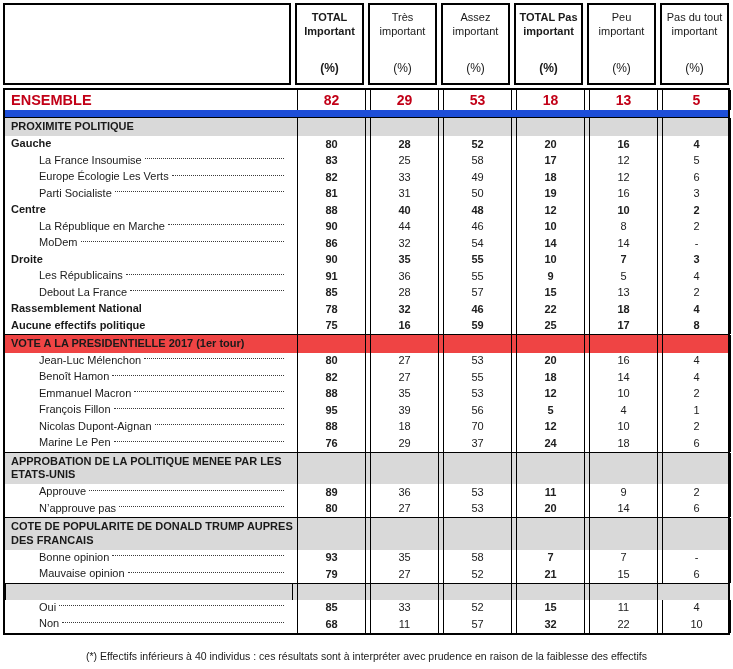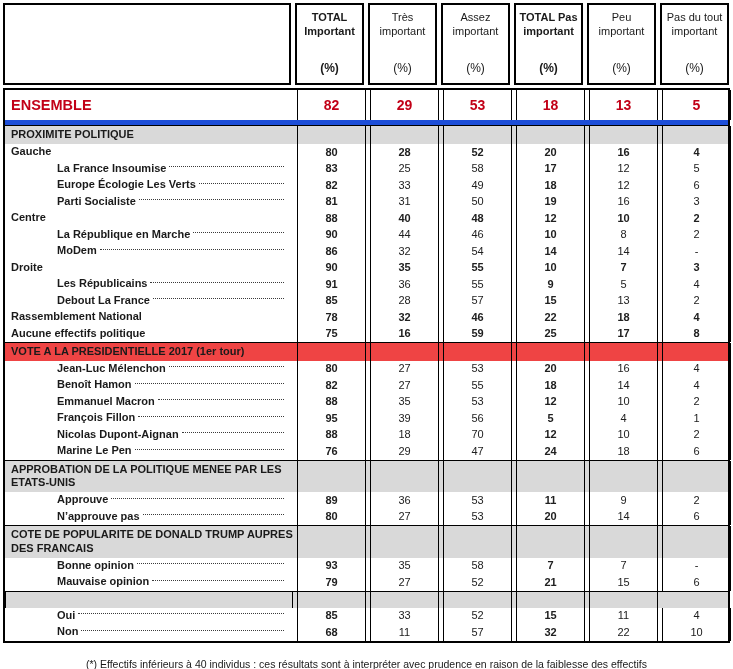--- a/index.html
+++ b/index.html
@@ -37,26 +37,26 @@
     border-left:1px solid #000;border-right:1px solid #000;
     display:flex;align-items:center;justify-content:center;
     font-size:11px;line-height:1;color:#202020;
   }
   .cell.label-cell{
     display:flex;align-items:center;
     padding-left:6px;font-size:11px;line-height:1.25;
   }
   .row.data{min-height:16.5px;}
   .row.group .label-cell,.row.group .val{font-weight:700;}
-  .row.item .label-cell{padding-left:52px;font-weight:700;justify-content:flex-end;}
+  .row.item .label-cell{padding-left:34px;font-weight:400;justify-content:flex-end;}
   .val.b{font-weight:700;}
   .leader{flex:1;border-bottom:1px dotted #3a3a3a;margin:0 9px 4px 3px;}
 
   .row.ensemble{
-    height:35px;border-bottom:5px solid #1d4ed8;
+    height:27px;border-bottom:7px solid #1d4ed8;
   }
   .row.ensemble .label-cell{font-size:14.5px;font-weight:700;}
   .row.ensemble .val{font-size:14px;font-weight:700;}
 
   .row.band{
     min-height:17px;border-top:1px solid #000;
   }
   .row.band .label-cell{
     font-weight:700;padding-top:2px;padding-bottom:2px;
   }
@@ -324,21 +324,21 @@
         <div class="cell val">10</div>
         <div class="cell val">2</div>
       </div>
       <div class="row grid-row data item">
         <div class="cell label-cell">
           <span class="lbl">Marine Le Pen</span>
           <span class="leader"></span>
         </div>
         <div class="cell val b">76</div>
         <div class="cell val">29</div>
-        <div class="cell val">47</div>
+        <div class="cell val">37</div>
         <div class="cell val b">24</div>
         <div class="cell val">18</div>
         <div class="cell val">6</div>
       </div>
       <div class="row grid-row band" style="background: rgb(217, 217, 217);">
         <div class="cell label-cell">APPROBATION DE LA POLITIQUE MENEE PAR LES ETATS-UNIS</div>
         <div class="cell val"></div>
         <div class="cell val"></div>
         <div class="cell val"></div>
         <div class="cell val"></div>

